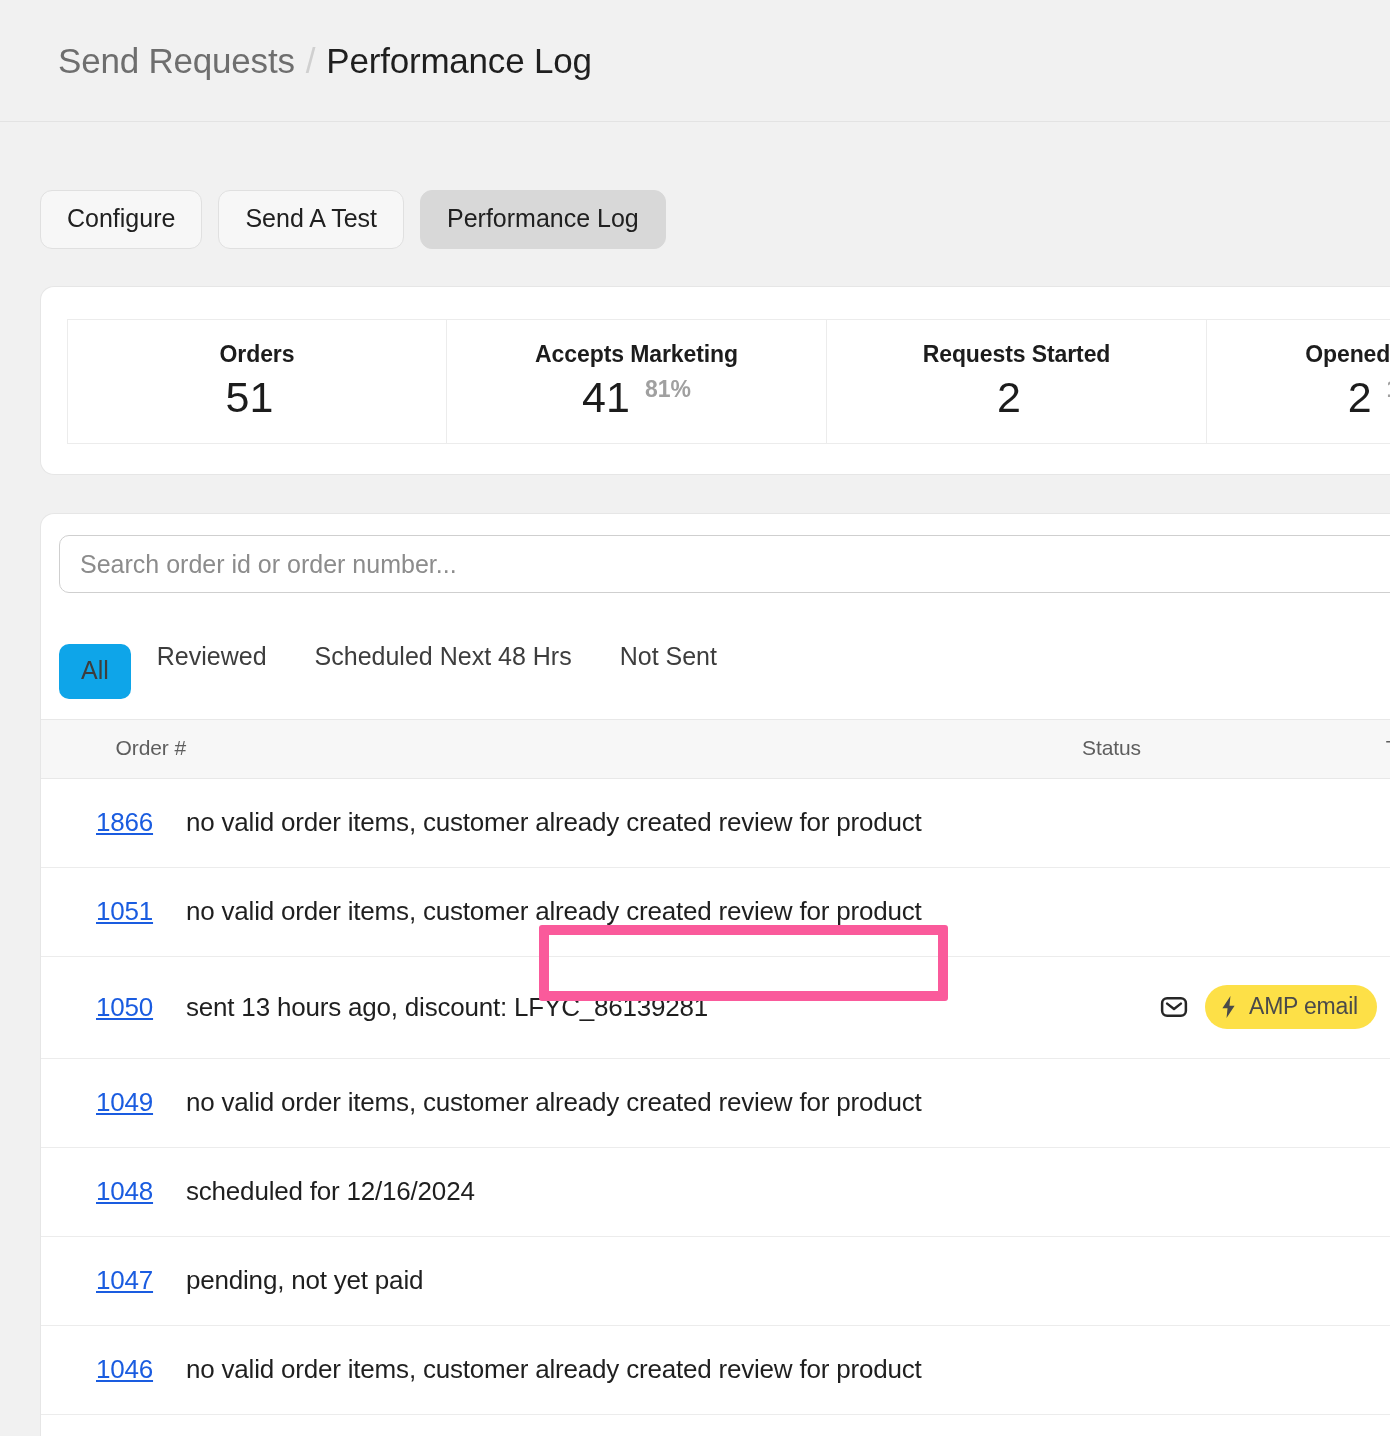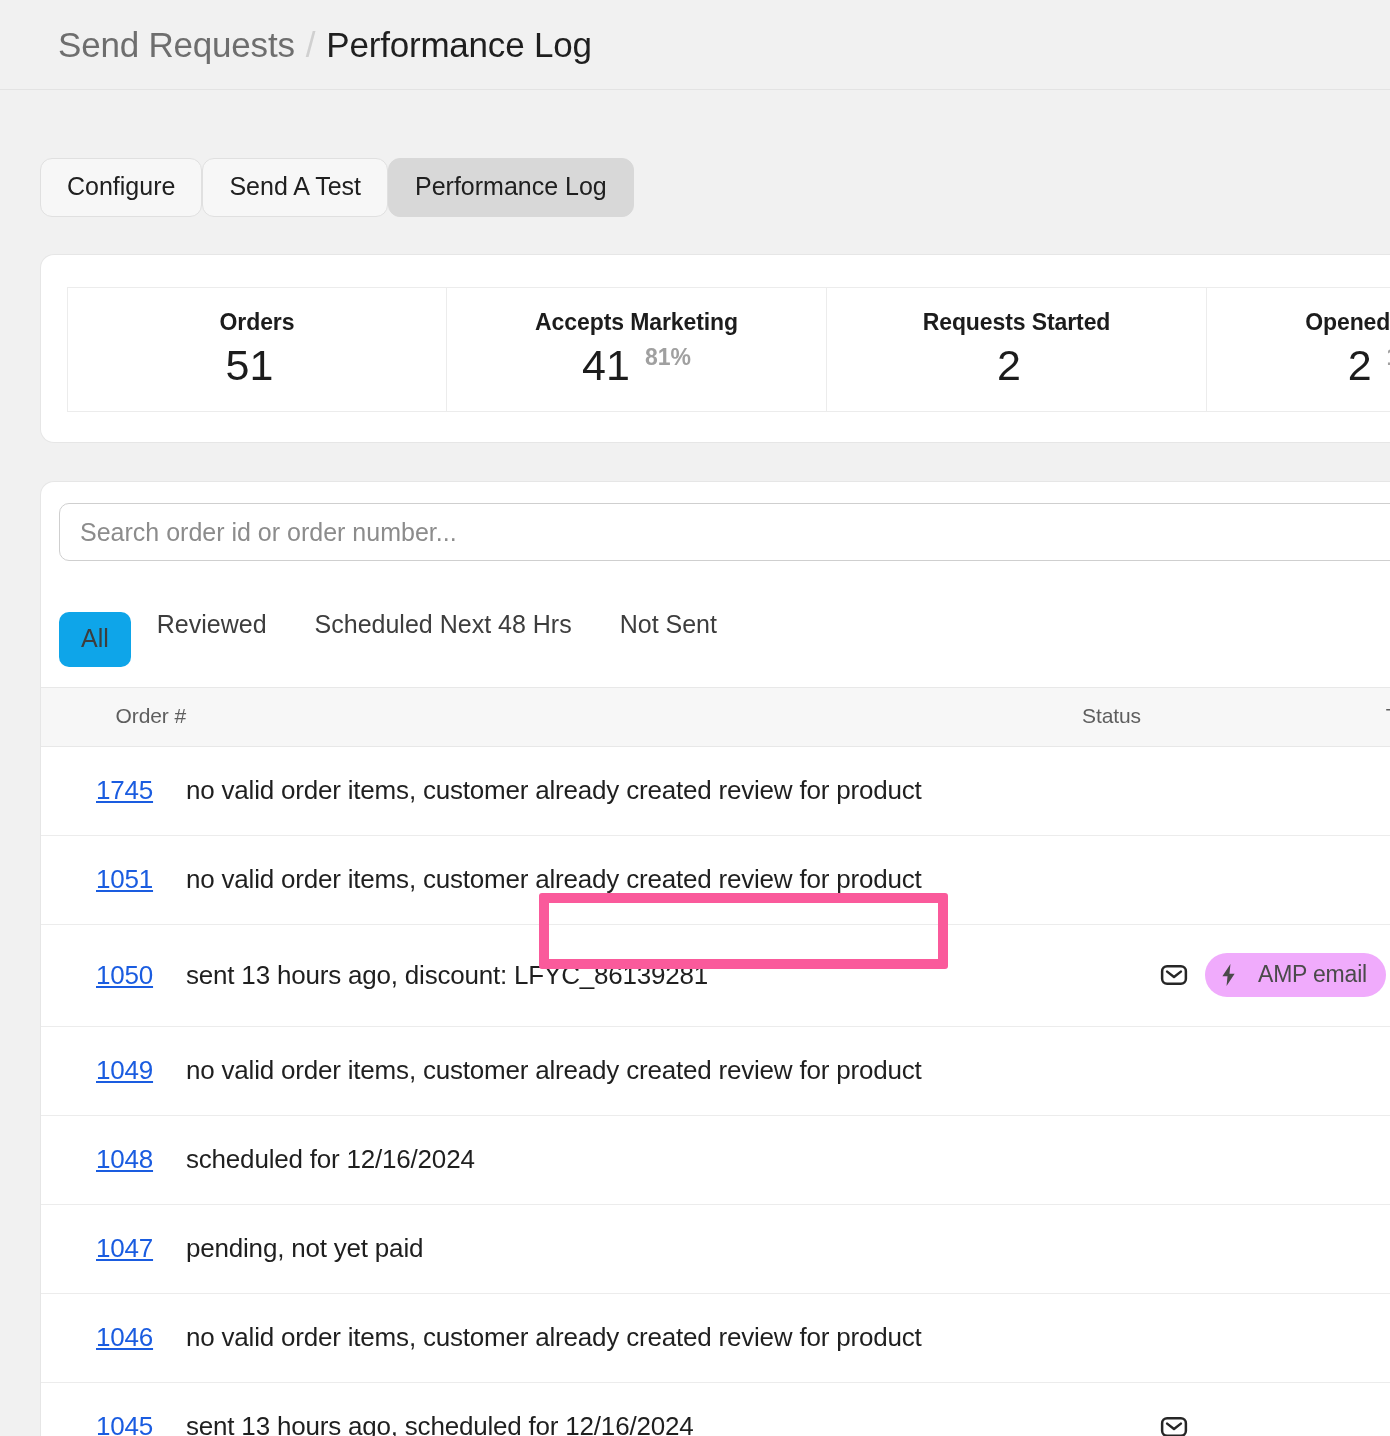--- a/index.html
+++ b/index.html
@@ -7,39 +7,40 @@
     margin: 0; padding: 0;
     width: 1390px; height: 1436px;
     overflow: hidden;
     background: #f1f1f1;
     font-family: "Liberation Sans", sans-serif;
     -webkit-font-smoothing: antialiased;
   }
 
   
   .topbar {
-    height: 90px;
+    height: 122px;
     background: #f1f1f1;
     border-bottom: 1px solid #e3e3e3;
     display: flex;
     align-items: center;
     padding-left: 58px;
   }
   .crumb {
     font-size: 35px;
     letter-spacing: -0.2px;
     white-space: nowrap;
   }
   .crumb-parent { color: #6e6e6e; }
   .crumb-sep { color: #d0d0d0; margin: 0 11px; font-weight: 300; }
   .crumb-current { color: #1f1f1f; }
 
   
   .tabrow {
     display: flex;
+    gap: 16px;
     padding: 68px 0 0 40px;
   }
   .tabbtn {
     font-family: "Liberation Sans", sans-serif;
     font-size: 25px;
     color: #202020;
     background: #f7f7f7;
     border: 1px solid #e0e0e0;
     border-radius: 12px;
     padding: 15px 26px 17px 26px;
@@ -182,22 +183,22 @@
     cursor: pointer;
   }
 
   .statuscell { position: relative; }
   .typecell-inner { display: flex; align-items: center; gap: 16px; }
 
   .mail-icon { display: inline-block; width: 30px; height: 30px; }
   .amp-badge {
     display: inline-flex;
     align-items: center;
-    gap: 21px;
-    background: #f0abfc;
+    gap: 12px;
+    background: #fde047;
     border-radius: 999px;
     padding: 8px 19px 9px 15px;
     font-size: 23px;
     color: #4a4a4a;
     white-space: nowrap;
   }
   .bolt { display: inline-block; width: 17px; height: 22px; }
 
   
   .hl-box {
@@ -277,21 +278,21 @@
     <thead>
       <tr>
         <th class="col-order">Order #</th>
         <th class="col-status">Status</th>
         <th class="col-type">Type</th>
       </tr>
     </thead>
     <tbody>
 
       <tr>
-        <td><a class="orderlink">1745</a></td>
+        <td><a class="orderlink">1866</a></td>
         <td class="statuscell">no valid order items, customer already created review for product</td>
         <td class="typecell">
             <div class="typecell-inner"></div>
           </td>
       </tr>
 
       <tr>
         <td><a class="orderlink">1051</a></td>
         <td class="statuscell">no valid order items, customer already created review for product</td>
         <td class="typecell">

